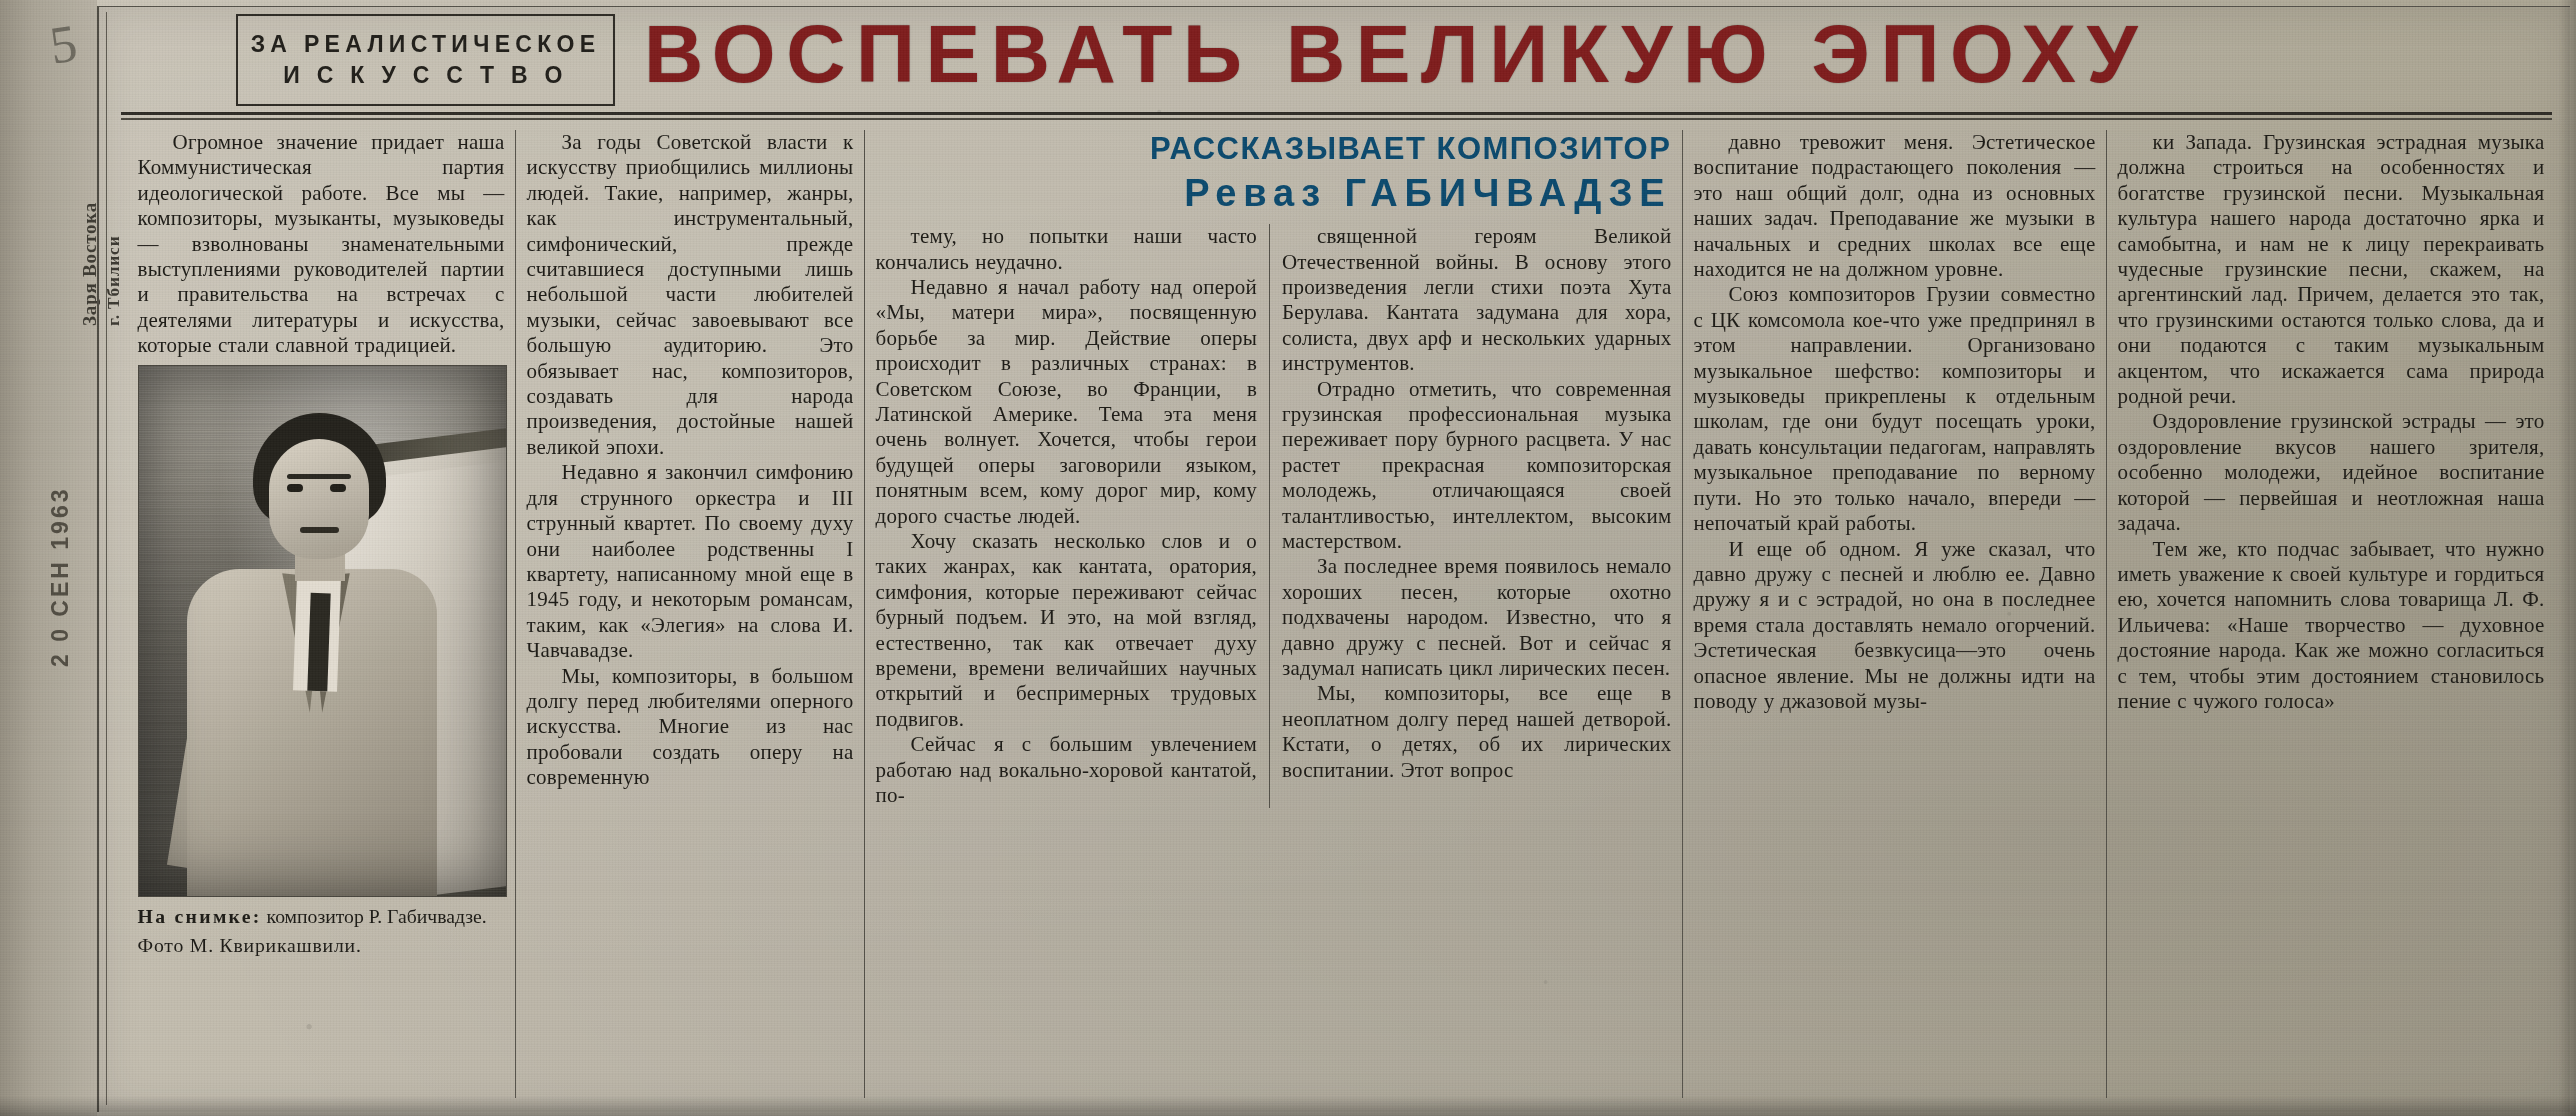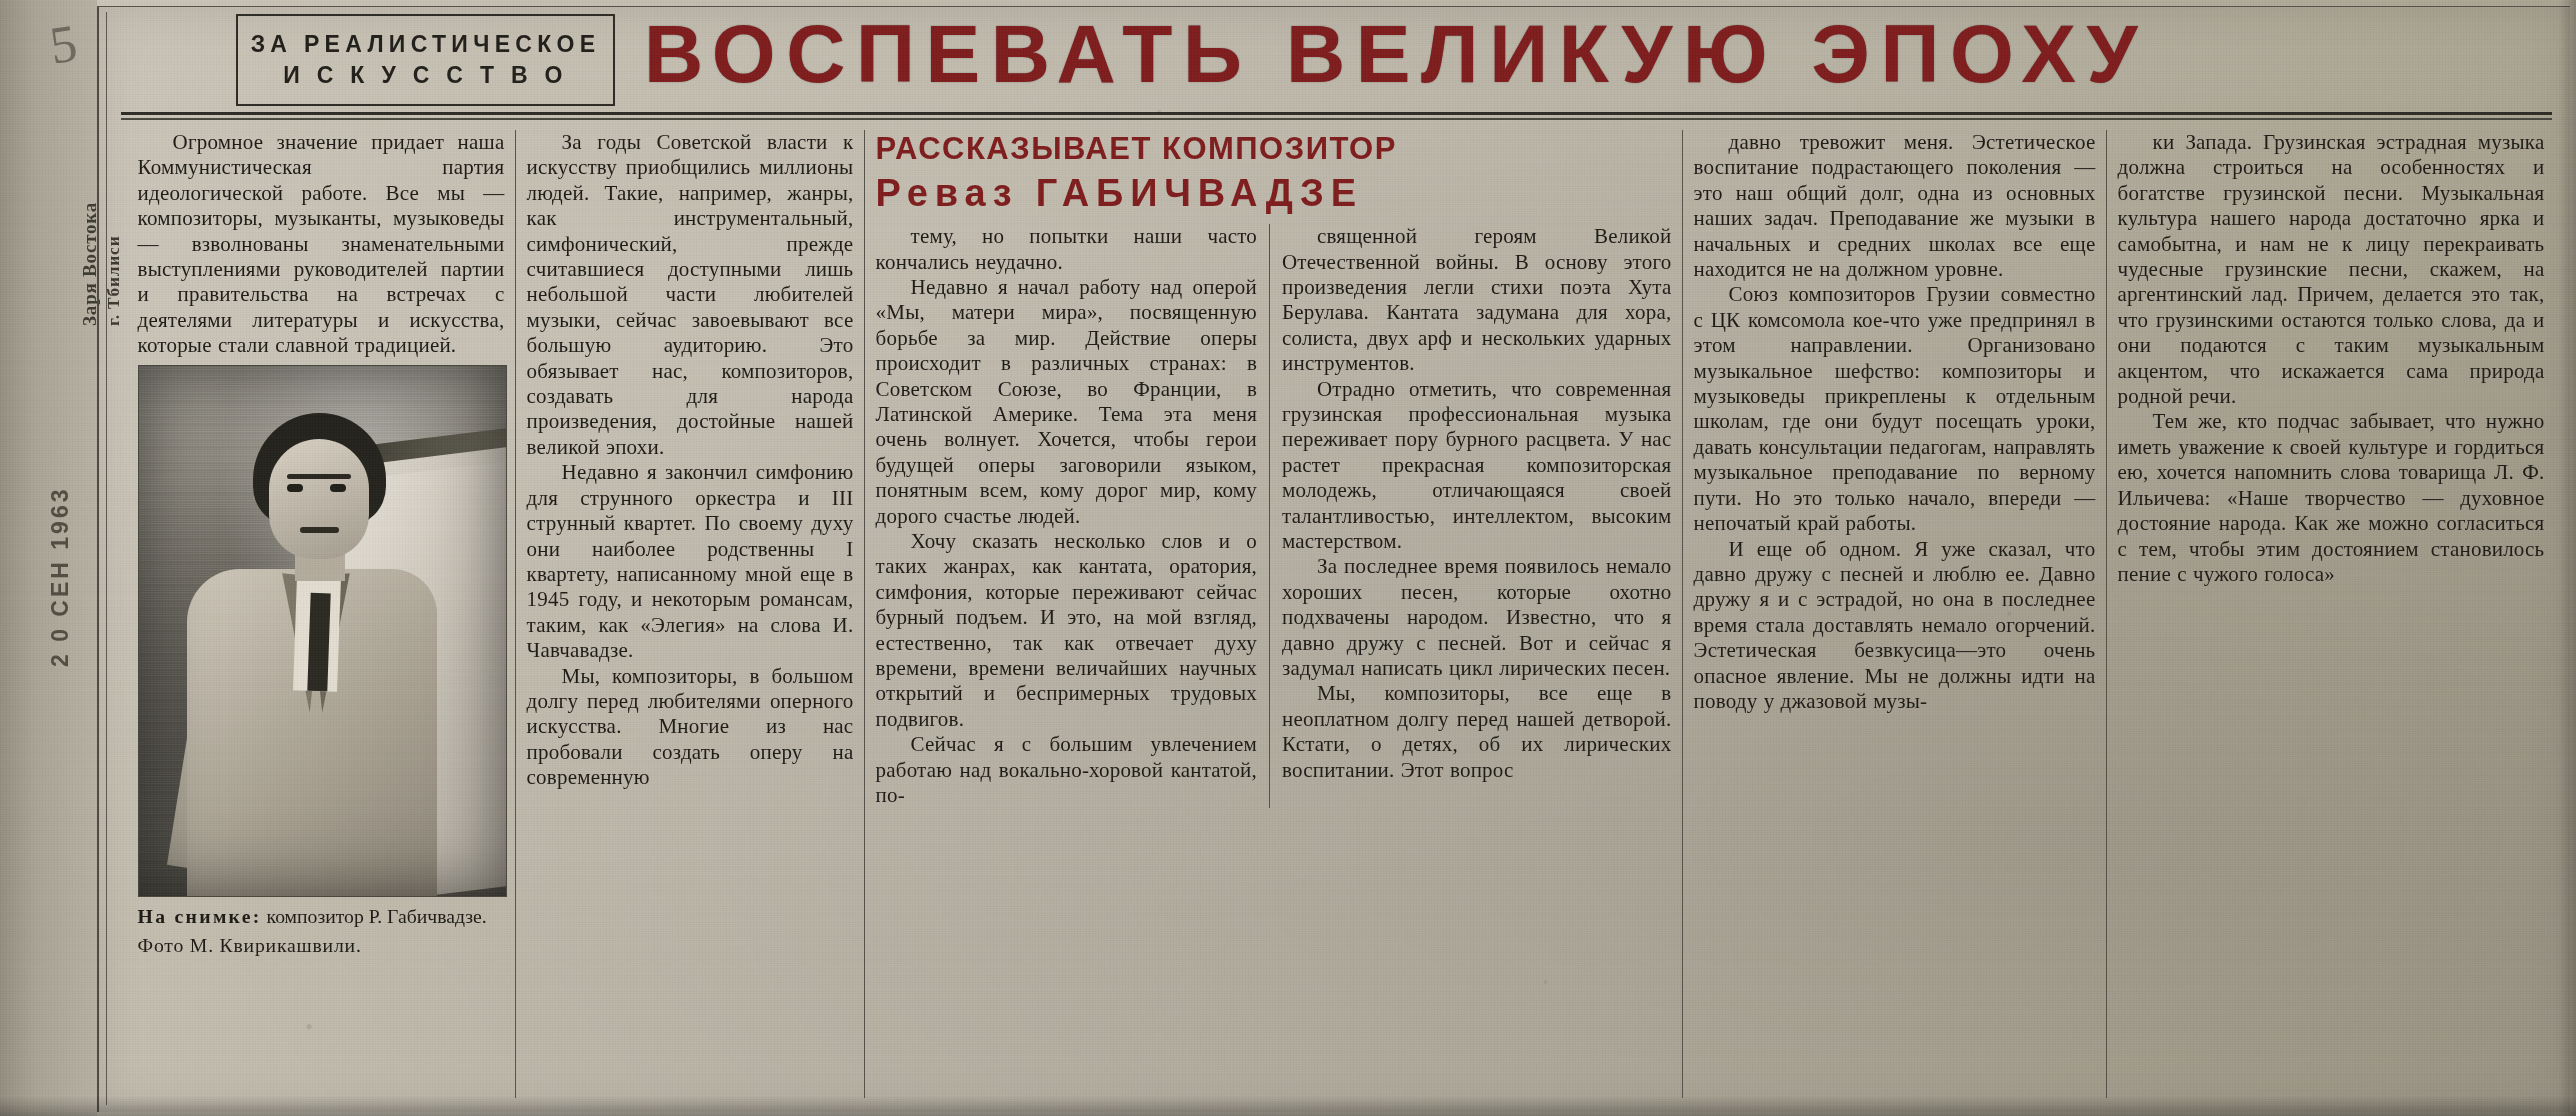--- a/index.html
+++ b/index.html
@@ -139,22 +139,22 @@
     color:#1d1b16;
     text-align:justify;
     text-indent:35px;
     letter-spacing:0.2px;
     word-spacing:0.8px;
   }
   p.body + p.body{margin-top:0;}
   .subhead{
     font-family:"Liberation Sans", sans-serif;
     font-weight:bold;
-    color:#7f1d1d;
-    text-align:left;
+    color:#0c4a6e;
+    text-align:right;
   }
   #sub1{font-size:31px;letter-spacing:1.5px;line-height:38px;}
   #sub2{font-size:38px;letter-spacing:6.8px;line-height:47px;margin-top:1.5px;}
   #sub-wrap{margin-bottom:7.6px;}
   
   #photo{
     position:relative;
     margin:6px 0 7.6px 0;
     width:367px;height:530px;
     background:linear-gradient(160deg,#9e9a90 0%,#807c72 35%,#6a675e 70%,#575449 100%);
@@ -360,20 +360,21 @@
     </div>
 
     <div class="col c4">
       <p class="body">давно тревожит меня. Эстетическое воспитание подрастающего поколения — это наш общий долг, одна из основных наших задач. Преподавание же музыки в начальных и средних школах все еще находится не на должном уровне.</p>
       <p class="body">Союз композиторов Грузии совместно с ЦК комсомола кое-что уже предпринял в этом направлении. Организовано музыкальное шефство: композиторы и музыковеды прикреплены к отдельным школам, где они будут посещать уроки, давать консультации педагогам, направлять музыкальное преподавание по верному пути. Но это только начало, впереди — непочатый край работы.</p>
       <p class="body">И еще об одном. Я уже сказал, что давно дружу с песней и люблю ее. Давно дружу я и с эстрадой, но она в последнее время стала доставлять немало огорчений. Эстетическая безвкусица—это очень опасное явление. Мы не должны идти на поводу у джазовой музы-</p>
     </div>
 
     <div class="col c5">
       <p class="body">ки Запада. Грузинская эстрадная музыка должна строиться на особенностях и богатстве грузинской песни. Музыкальная культура нашего народа достаточно ярка и самобытна, и нам не к лицу перекраивать чудесные грузинские песни, скажем, на аргентинский лад. Причем, делается это так, что грузинскими остаются только слова, да и они подаются с таким музыкальным акцентом, что искажается сама природа родной речи.</p>
+      <p class="body">Оздоровление грузинской эстрады — это оздоровление вкусов нашего зрителя, особенно молодежи, идейное воспитание которой — первейшая и неотложная наша задача.</p>
       <p class="body">Тем же, кто подчас забывает, что нужно иметь уважение к своей культуре и гордиться ею, хочется напомнить слова товарища Л. Ф. Ильичева: «Наше творчество — духовное достояние народа. Как же можно согласиться с тем, чтобы этим достоянием становилось пение с чужого голоса»</p>
     </div>
 
   </div>
 
   <div id="grain"></div>
   <div id="spots"></div>
   <div id="right-shadow"></div>
   <div id="bottom-shadow"></div>
 </div>

